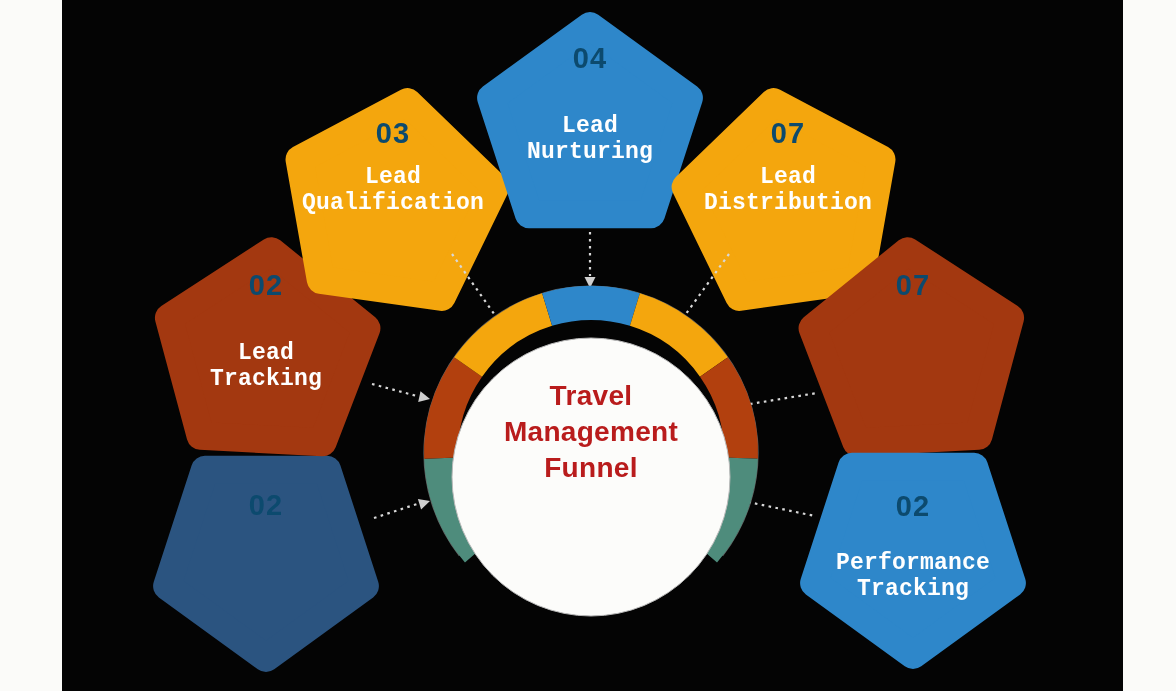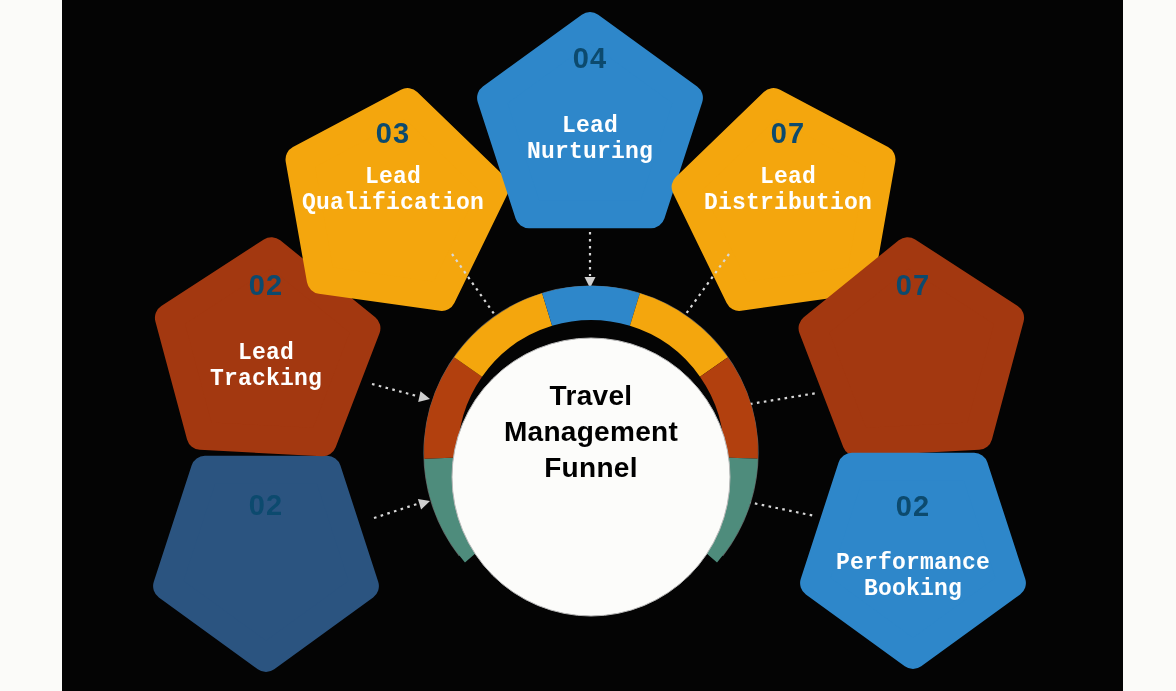--- a/index.html
+++ b/index.html
@@ -5,21 +5,21 @@
   html,body{margin:0;padding:0;background:#FBFBF9;}
   #screen{position:relative;width:1176px;height:691px;overflow:hidden;
           background:#FBFBF9;font-family:"Liberation Sans","DejaVu Sans",sans-serif;}
   #stage{position:absolute;left:62px;top:0;width:1061px;height:691px;background:#040404;}
   #diagram-svg{position:absolute;left:0;top:0;width:1176px;height:691px;}
   .overlay{position:absolute;display:flex;align-items:center;justify-content:center;
            text-align:center;pointer-events:none;}
   .step-number{font-size:29px;font-weight:bold;color:#0c4a6e;height:32px;letter-spacing:1px;}
   .step-label{font-size:23px;font-weight:bold;color:#FFFFFF;line-height:26px;
               white-space:pre-line;height:80px;letter-spacing:0.2px;font-family:Liberation Mono, monospace;}
-  .center-title{font-size:28px;font-weight:bold;color:#000000;line-height:36px;
+  .center-title{font-size:28px;font-weight:bold;color:#b91c1c;line-height:36px;
                 white-space:pre-line;letter-spacing:0.3px;}
   .ring-seg{fill:none;stroke-width:34;}
   .connector{fill:none;stroke-width:2.2;stroke-dasharray:2.6 4.4;}
   polygon.pent{stroke-width:28;stroke-linejoin:round;}
 </style>
 </head>
 <body>
 
 <div id="screen">
   <div id="stage"></div>
@@ -81,14 +81,14 @@
 Nurturing</div>
 
   <div class="overlay step-number" style="left:708px;top:117px;width:160px;">07</div>
   <div class="overlay step-label" style="left:668px;top:150px;width:240px;">Lead
 Distribution</div>
 
   <div class="overlay step-number" style="left:833px;top:269px;width:160px;">07</div>
 
   <div class="overlay step-number" style="left:833px;top:490px;width:160px;">02</div>
   <div class="overlay step-label" style="left:793px;top:536px;width:240px;">Performance
-Booking</div>
+Tracking</div>
 </div>
 
 </body></html>

